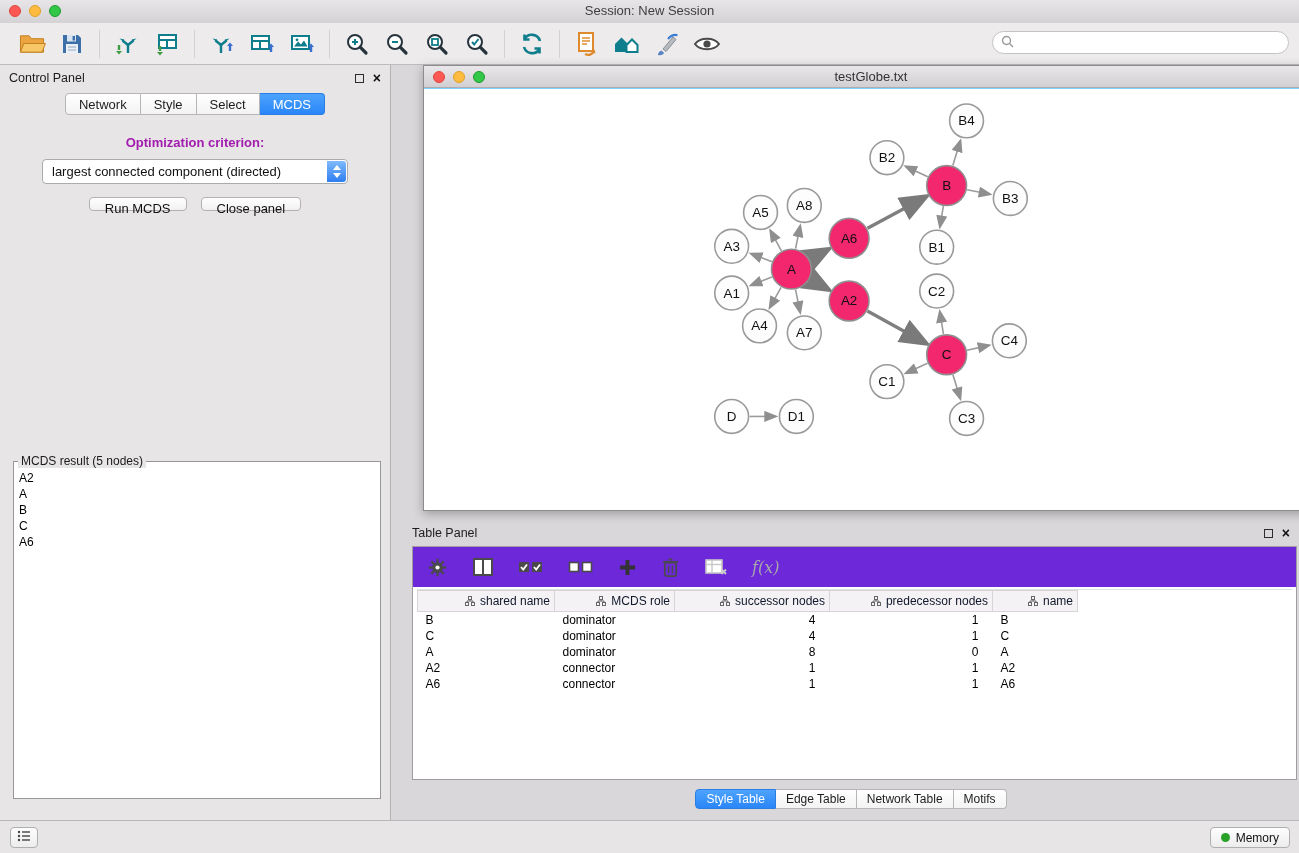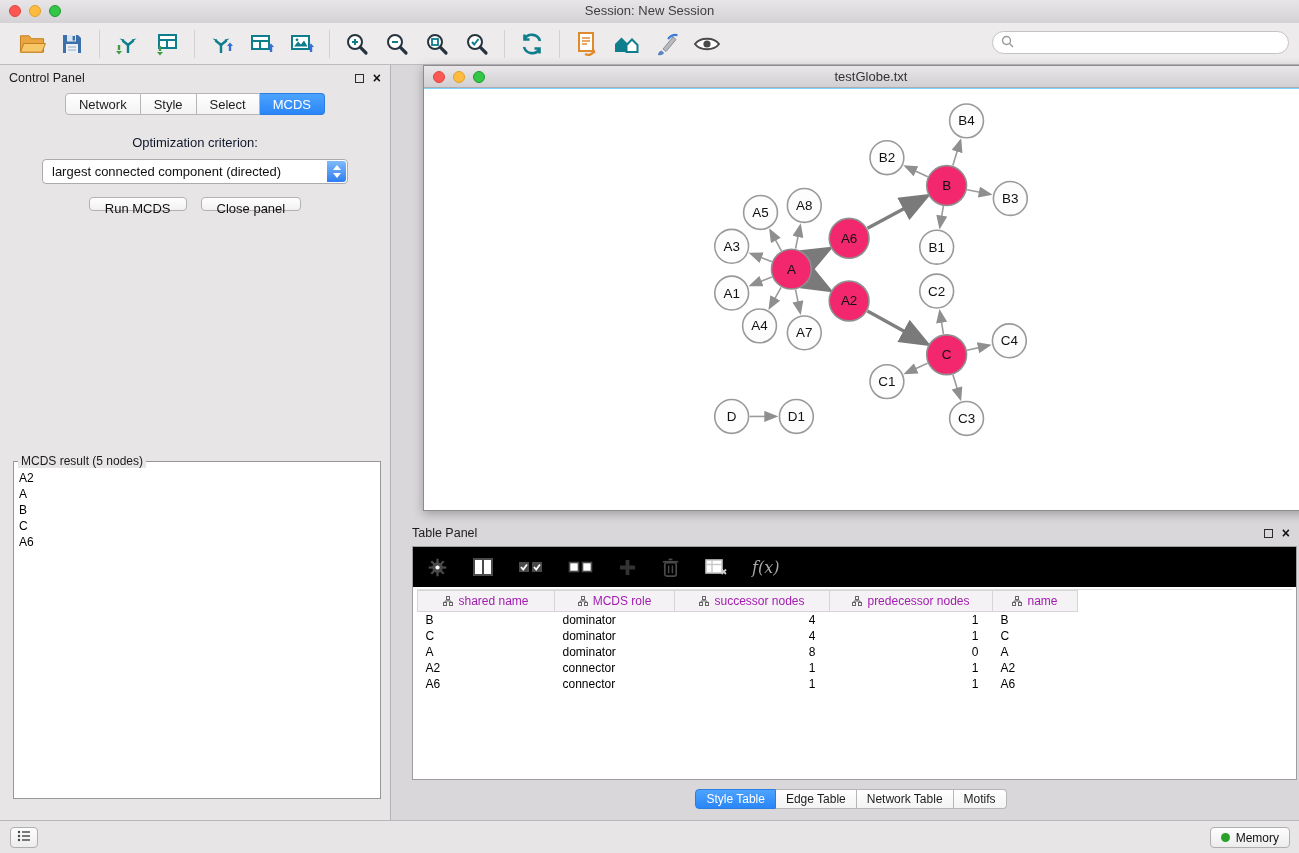--- a/index.html
+++ b/index.html
@@ -62,21 +62,21 @@
   .seg-row { display:flex; justify-content:center; margin-top:2px; }
   .seg-btn {
     font-size:13px; padding:3px 13px; background:linear-gradient(#ffffff,#f3f3f3);
     border:1px solid #b7b5b7; border-left:none; color:#1d1d1d; height:22px;
   }
   .seg-btn:first-child { border-left:1px solid #b7b5b7; border-radius:4px 0 0 4px; }
   .seg-btn:last-child { border-radius:0 4px 4px 0; }
   .seg-btn.active { background:linear-gradient(#4da3fd,#2a86f8); border-color:#2a7de2; color:#fff; }
   .seg-btn.small { font-size:12px; padding:2px 10px; height:20px; }
 
-  .opt-label { text-align:center; margin-top:20px; font-size:13px; color:#0f172a; }
+  .opt-label { text-align:center; margin-top:20px; font-size:13px; color:#a21caf;font-weight:bold; }
   .combo {
     margin:9px auto 0; width:306px; height:25px; background:#fff;
     border:1px solid #ababab; border-radius:4px; position:relative;
     font-size:13px; color:#111; line-height:23px; padding:0 26px 0 9px;
     white-space:nowrap; overflow:hidden;
   }
   .combo-stepper {
     position:absolute; right:1px; top:1px; bottom:1px; width:19px;
     background:linear-gradient(#7fbafc,#2f7ef0); border-radius:0 3px 3px 0;
   }
@@ -125,28 +125,28 @@
     position:absolute; right:1px; bottom:1px; width:13px; height:13px;
     background:repeating-linear-gradient(135deg, transparent 0 3px, #b9b7b9 3px 4px);
   }
 
   
   .table-panel { position:absolute; left:403px; top:520px; width:896px; height:296px; }
   .tp-box {
     position:absolute; top:26px; left:9px; right:2px; bottom:36px;
     background:#fff; border:1px solid #9f9d9f;
   }
-  .tp-toolbar { height:40px; display:flex; align-items:center; padding:0 14px; gap:24px; background:#000000; }
+  .tp-toolbar { height:40px; display:flex; align-items:center; padding:0 14px; gap:24px; background:#6d28d9; }
   .tp-toolbar .tbtn { width:auto; height:auto; }
   .fx-label { font-family:"DejaVu Serif", serif; font-style:italic; font-size:16px; color:#a9a9a9; }
   .table-wrap { position:absolute; top:42px; left:4px; right:4px; bottom:2px; overflow:hidden; border-top:1px solid #e0e0e0; }
   table.node-table { border-collapse:collapse; width:100%; table-layout:fixed; }
   table.node-table th {
     background:#f4f2f4; border:1px solid #d6d4d6; font-weight:normal;
-    font-size:12px; color:#a21caf; height:21px; padding:0 4px; white-space:nowrap; overflow:hidden;
+    font-size:12px; color:#0f172a; height:21px; padding:0 4px; white-space:nowrap; overflow:hidden;text-align:right;
   }
   table.node-table th.filler { background:#fff; border:none; }
   .col-ico { display:inline-block; vertical-align:-1px; margin-right:5px; }
   table.node-table td {
     font-size:12px; color:#000; height:16px; padding:0 8px;
     white-space:nowrap; overflow:hidden;
   }
   table.node-table td.num { text-align:right; padding-right:14px; }
   .tp-tabs { position:absolute; bottom:7px; left:0; right:0; display:flex; justify-content:center; }
 

